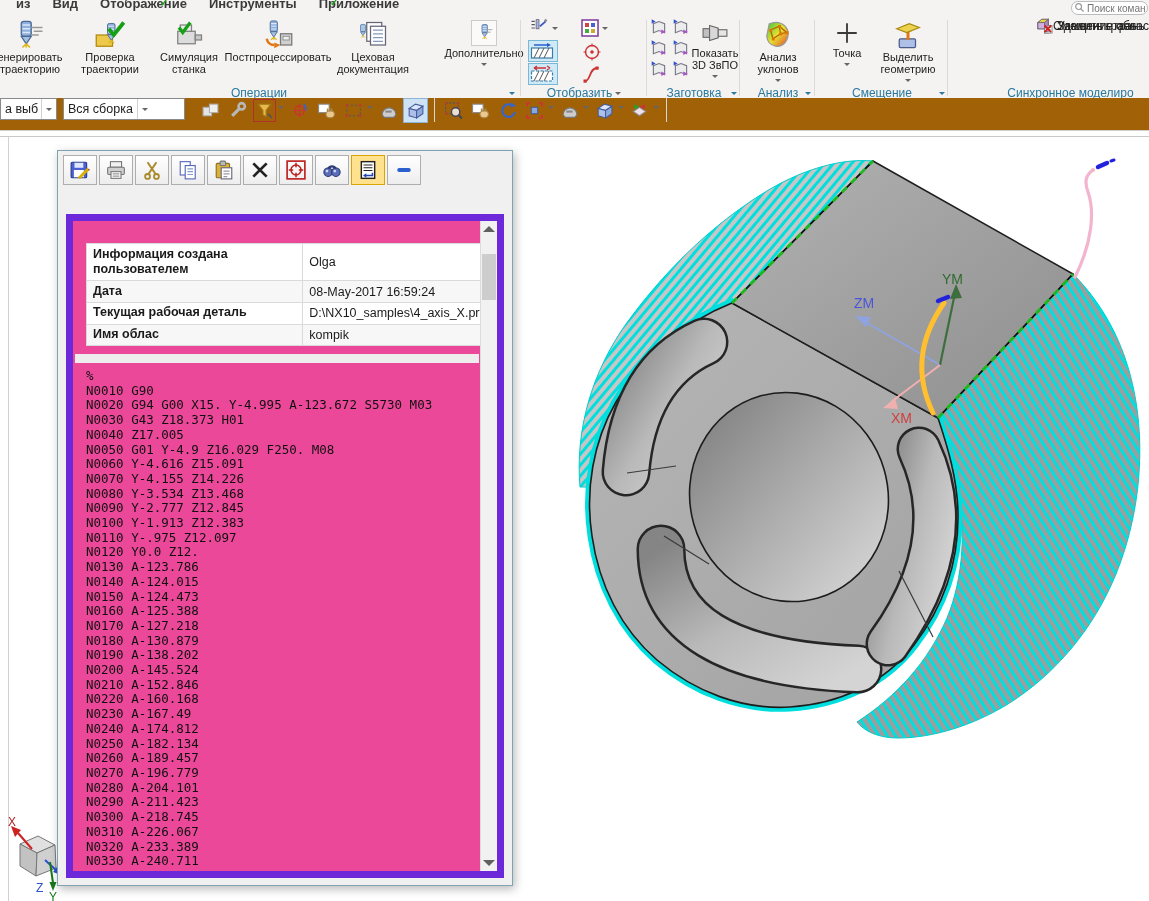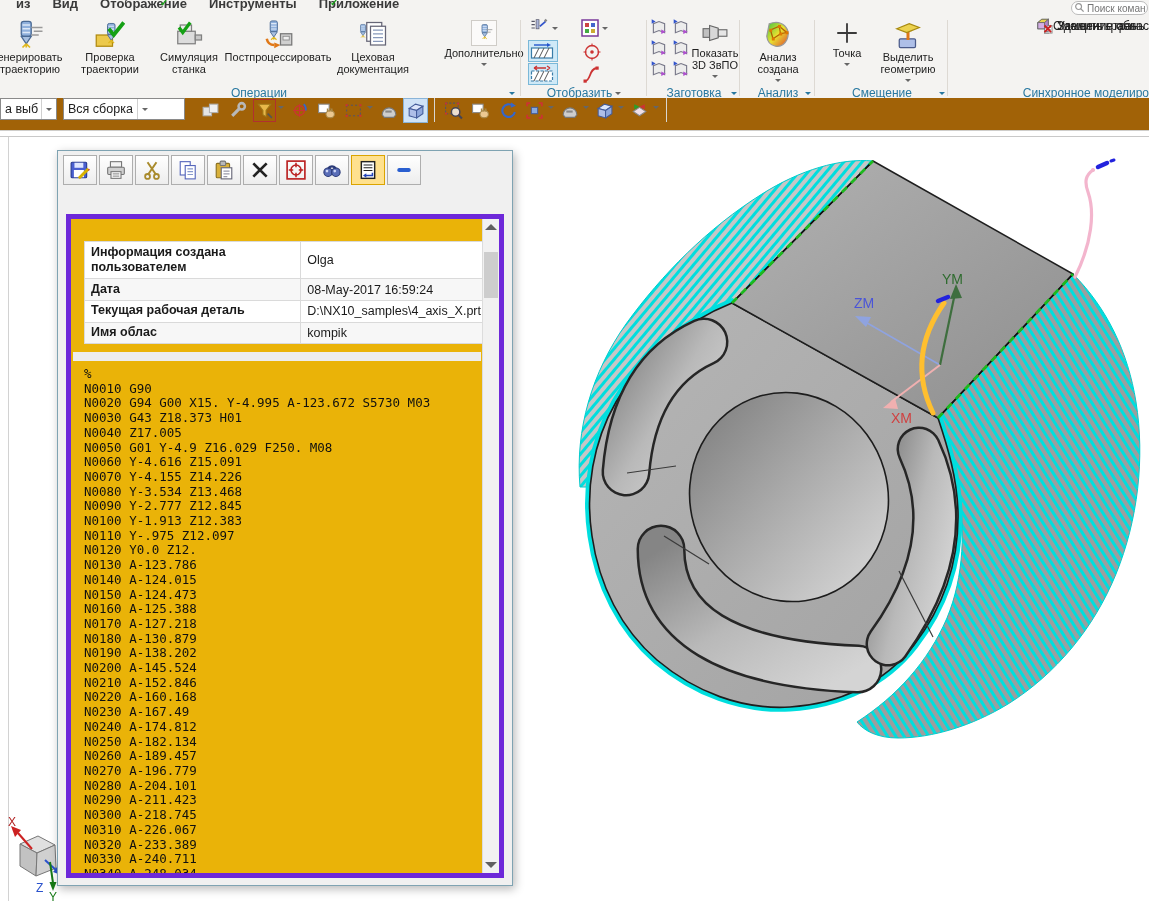--- a/index.html
+++ b/index.html
@@ -70,22 +70,22 @@
         border:1px solid #7fa3b2;box-shadow:2px 3px 9px rgba(0,0,0,.28)}
   .ititle{height:23px;background:#3d93ab;color:#fff;display:flex;align-items:center;font-size:14px}
   .ititle .ttext{margin-left:4px}
   .gearwrap{margin-left:6px;width:15px;height:15px}
   .iwbtns{margin-left:auto;display:flex;gap:0;margin-right:6px}
   .iwb{width:22px;text-align:center;font-size:13px;font-weight:bold;color:#fff}
   .itoolbar{height:38px;display:flex;align-items:center;padding-left:5px;gap:2px}
   .ibtn{width:34px;height:30px;background:linear-gradient(#ffffff,#ededed);
         border:1px solid #aeaeae;display:flex;align-items:center;justify-content:center}
   .itoolbar .ibtn:nth-child(9){background:#ffe18e;border-color:#dba400}
-  .icontent{position:absolute;left:8px;right:8px;top:63px;bottom:7px;background:#eab308;
-            border:5px solid #6d28d9;overflow:hidden}
+  .icontent{position:absolute;left:8px;right:8px;top:63px;bottom:7px;background:#ec4899;
+            border:7px solid #6d28d9;overflow:hidden}
   .iscroll{position:absolute;right:0;top:0;bottom:0;width:17px;background:#f1f1f1;border-left:1px solid #dcdcdc}
   .sarr{position:absolute;left:2px;width:12px;height:8px}
   .sarr.up{top:5px;border-left:6px solid transparent;border-right:6px solid transparent;border-bottom:6px solid #606060;width:0;height:0}
   .sarr.dn{bottom:5px;border-left:6px solid transparent;border-right:6px solid transparent;border-top:6px solid #606060;width:0;height:0}
   .sthumb{position:absolute;left:1px;top:33px;width:14px;height:46px;background:#cdcdcd}
   .itable{position:absolute;left:13px;top:22px;width:404px;border-collapse:collapse;font-size:12.5px}
   .itable td{border:1px solid #dadada;padding:2.5px 6px;vertical-align:middle;color:#1a1a1a;background:#fff}
   .itable tr:nth-child(even) td{background:#f7f7f7}
   .itable td.l{font-weight:bold;width:228px;line-height:1.25}
   .itable td.v{width:176px;white-space:nowrap;overflow:hidden}
@@ -496,21 +496,21 @@
       </div>
     <div class="gcar"></div>
   </div>
   <div class="gsep" style="left:739px"></div>
 
   <div class="rgroup g-anal">
     <div class="bigbtn" style="position:absolute;left:4px;top:2px;width:64px">
       <svg class="bicon">
           <use href="#i-slope"></use>
         </svg>
-      <span class="blabel">Анализ создана</span>
+      <span class="blabel">Анализ уклонов</span>
       <span class="car"></span>
     </div>
     <div class="glabel">
         <span>Анализ</span>
       </div>
     <div class="gcar"></div>
   </div>
   <div class="gsep" style="left:814px"></div>
 
   <div class="rgroup g-geom">
@@ -547,21 +547,21 @@
           <use width="17" height="17" href="#i-replaceface"></use>
         </svg>
         <span>Заменить грань</span>
       </div>
       <div class="syncitem">
         <svg width="17" height="17">
           <use width="17" height="17" href="#i-deleteface"></use>
         </svg>
         <span>Удалить грань</span>
       </div>
-    <div class="glabel" style="justify-content:flex-end;padding-left:42px">
+    <div class="glabel" style="justify-content:center;padding-left:42px">
       <span>Синхронное моделиро</span>
     </div>
   </div>
 </div>
 <input class="search" placeholder="Поиск коман" style="">
 <svg class="searchmag">
     <use href="#i-mag" width="11" height="11"></use>
   </svg>
 
 <div class="tbar">

